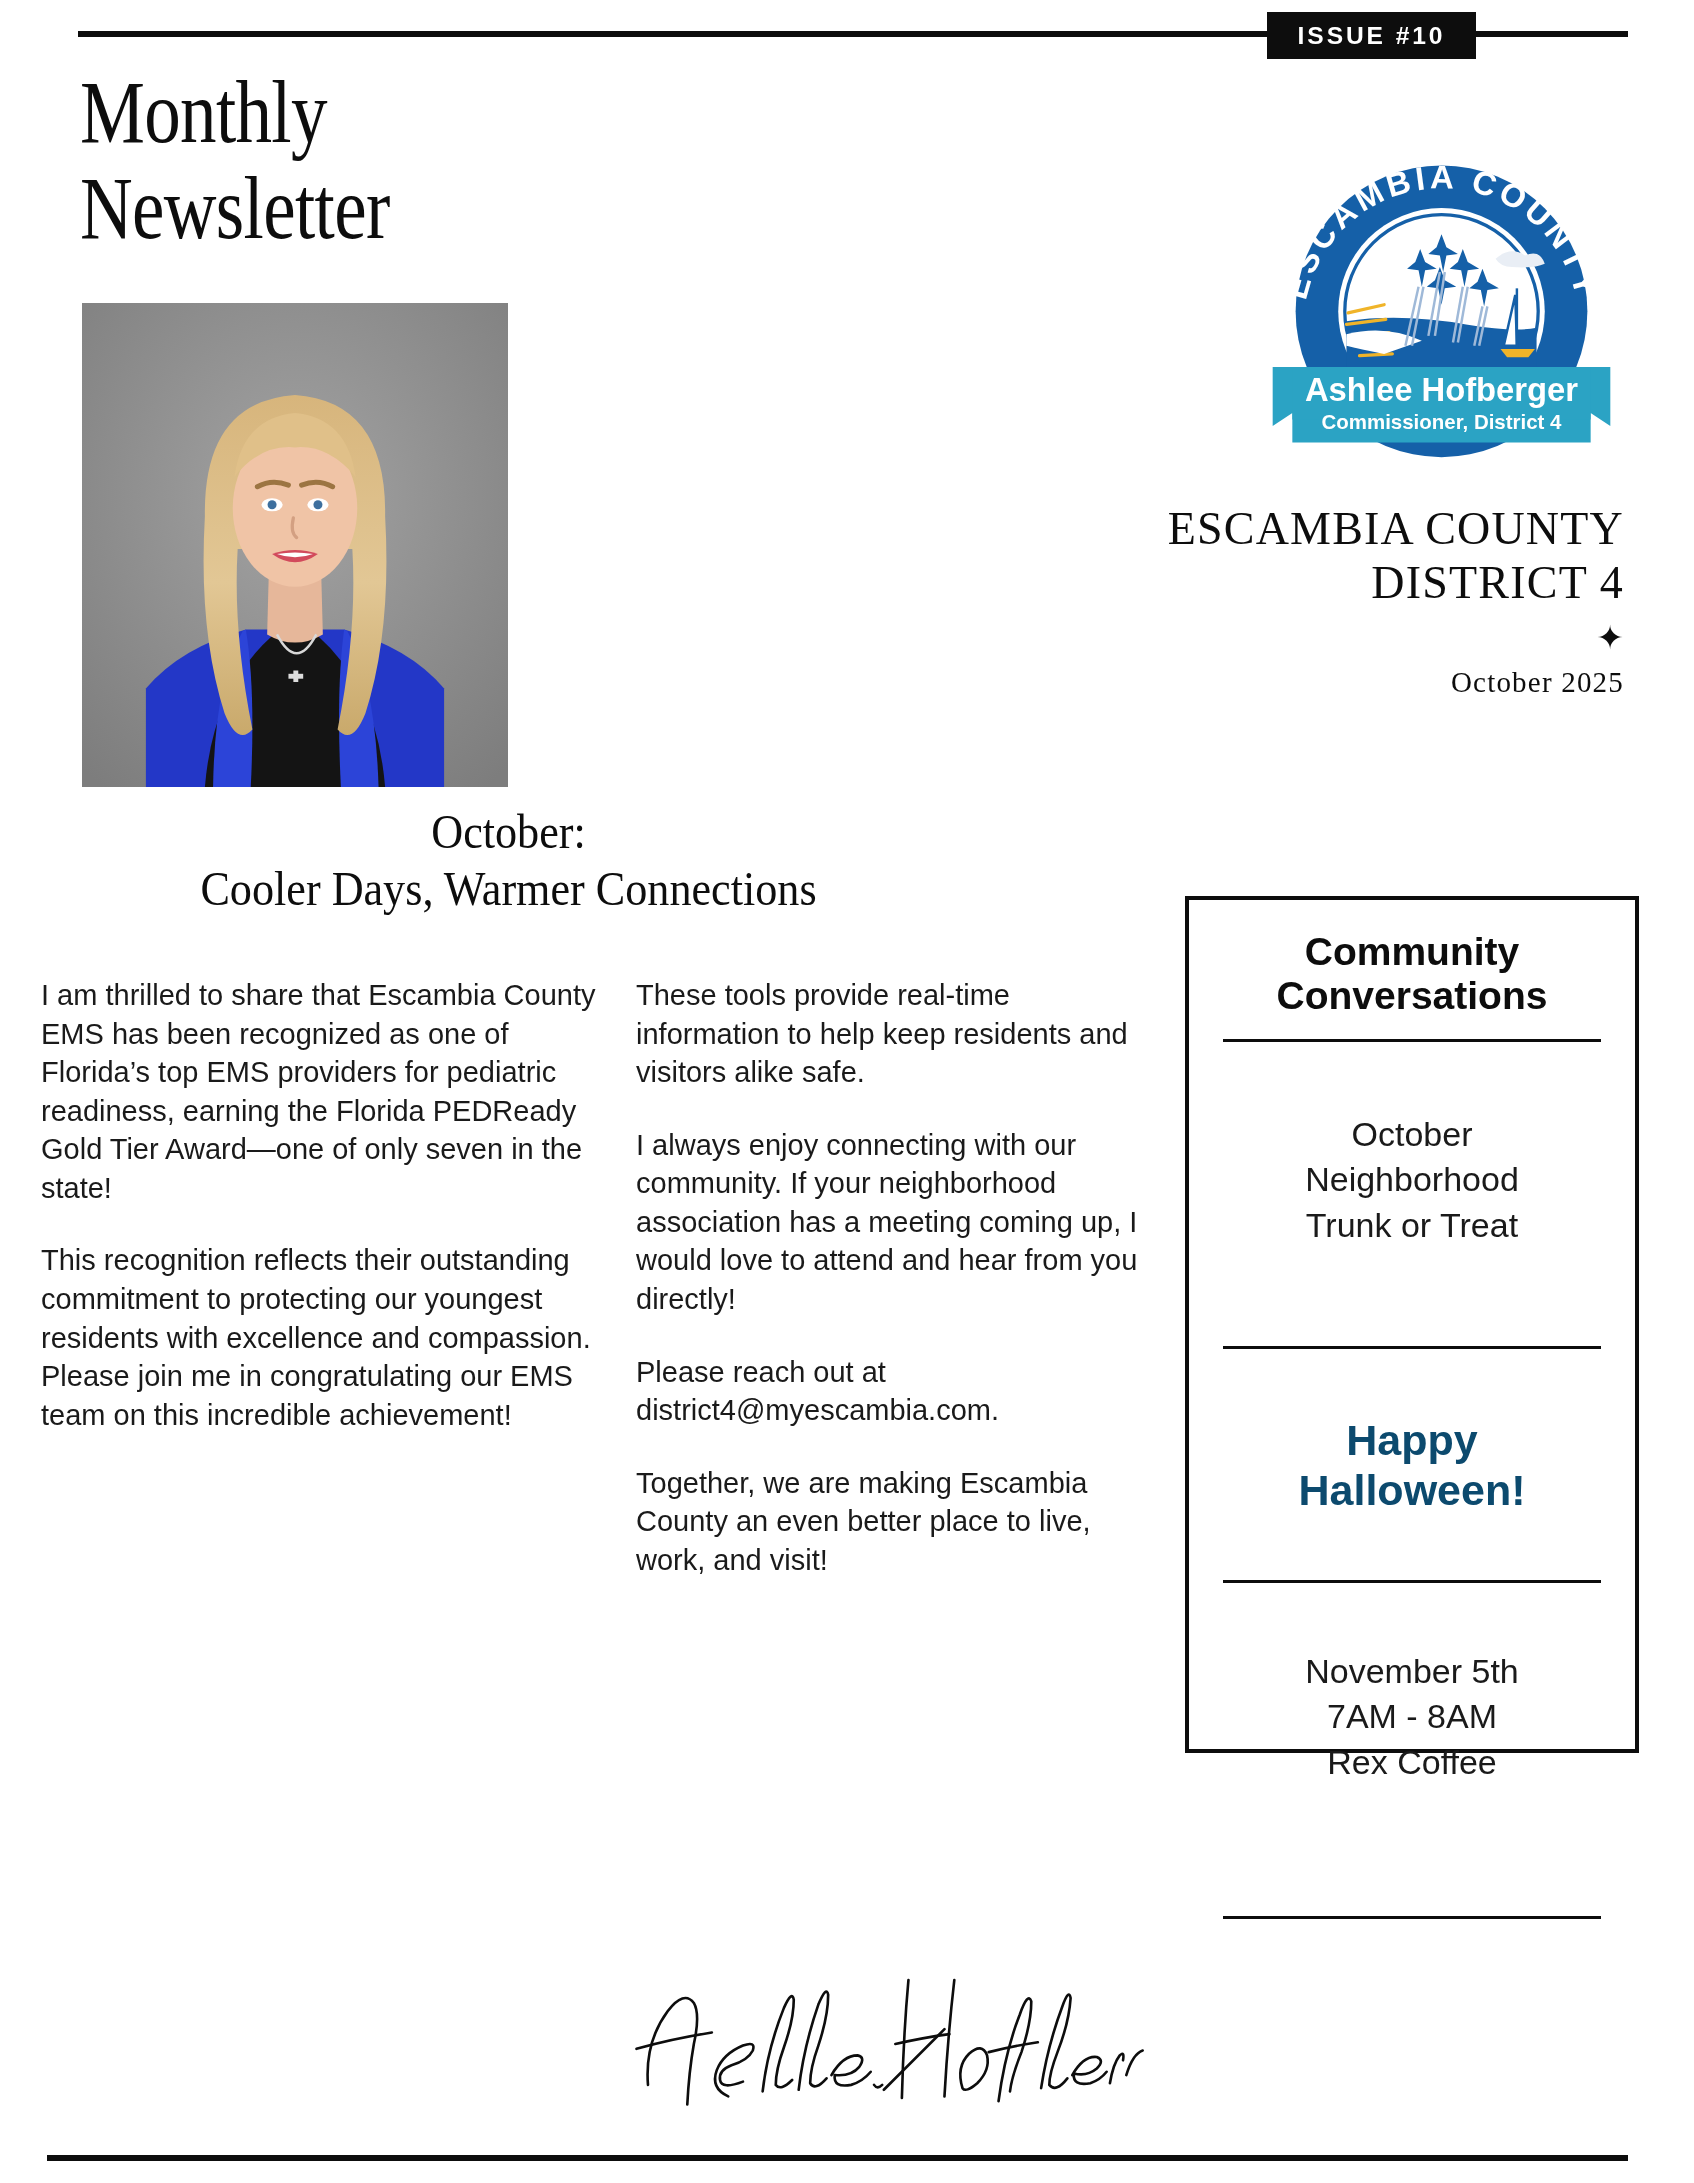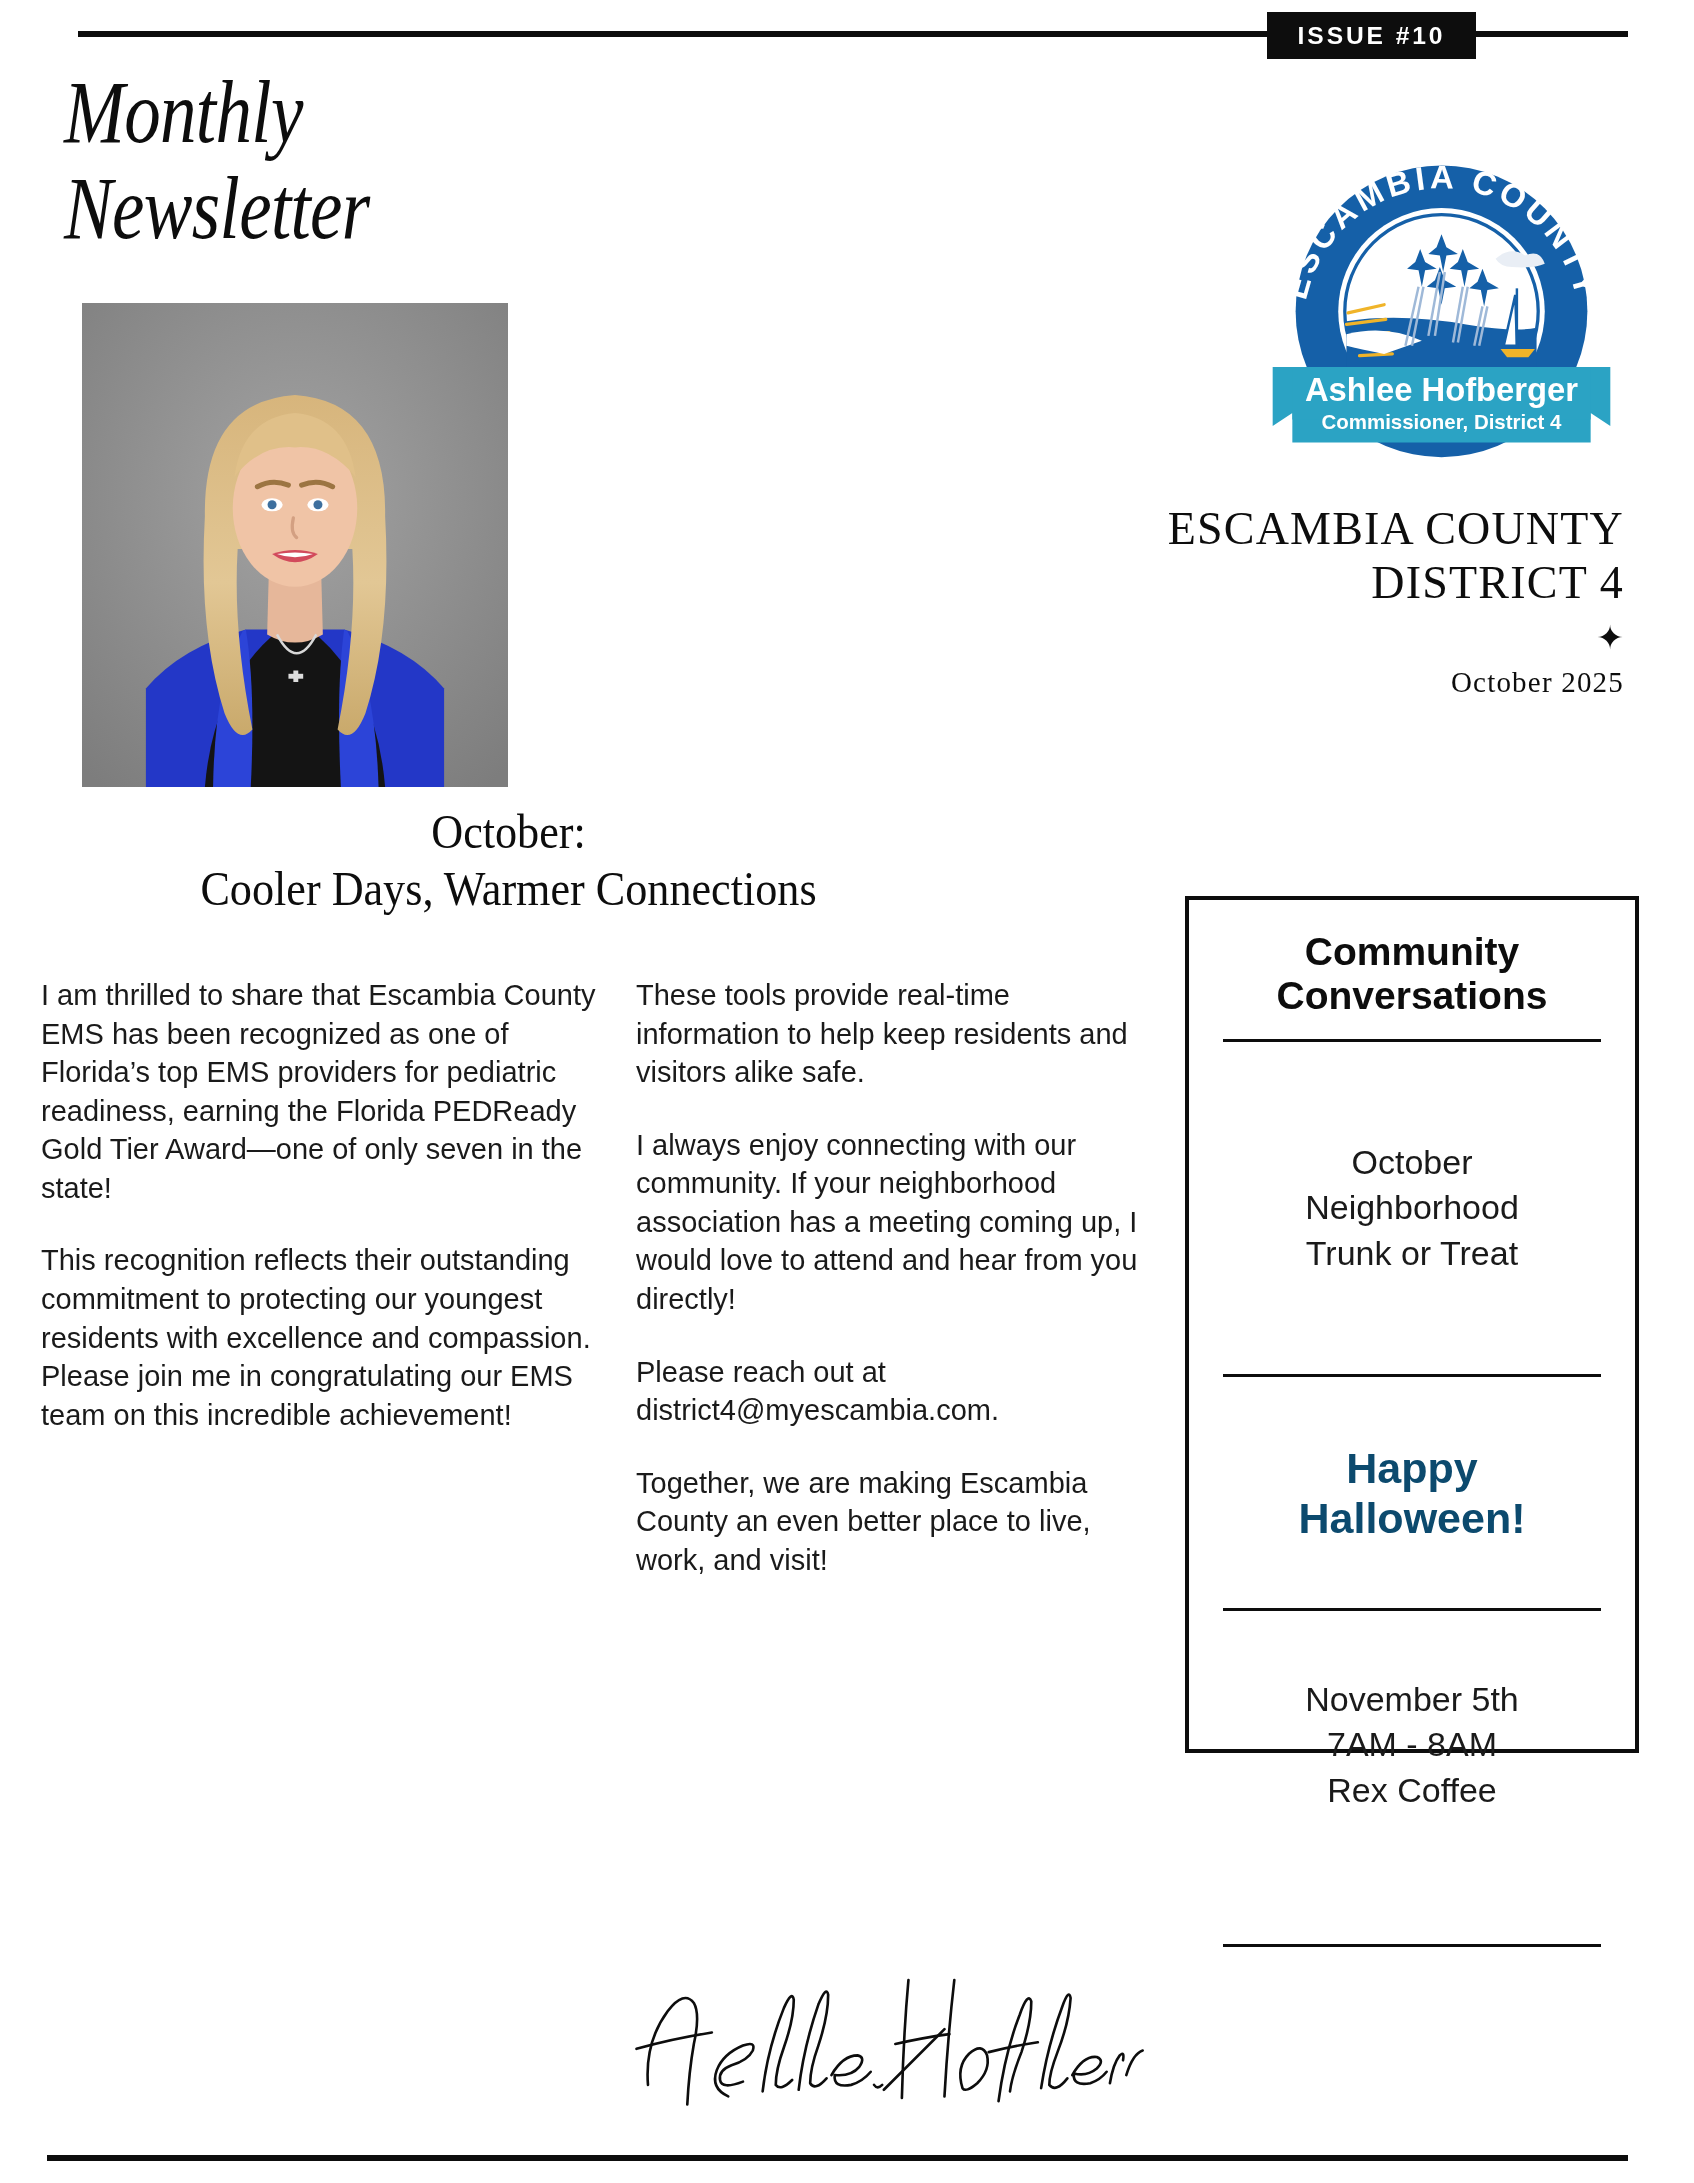--- a/index.html
+++ b/index.html
@@ -41,24 +41,23 @@
     font-size: 24.6px;
     letter-spacing: 2.9px;
     display: flex;
     align-items: center;
     justify-content: center;
   }
 
   
   .masthead {
     position: absolute;
-    left: 64px;
+    left: 80px;
     top: 64px;
     width: 738px;
-    font-style: italic;
   }
   .masthead-line {
     font-family: "Liberation Serif", serif;
     font-size: 89px;
     line-height: 1.08;
     letter-spacing: -0.8px;
     font-weight: 400;
     color: #0d0d0d;
     transform: scaleX(0.82);
     transform-origin: left center;
@@ -378,21 +377,21 @@
     </svg>
   </div>
 
   <div class="events-box">
     <div class="eb-title">
       <span class="sp">Community</span>
       <span class="sp">Conversations</span>
     </div>
     <div class="eb-divider"></div>
 
-    <div class="eb-body" style="margin-top:98px;">
+    <div class="eb-body" style="margin-top:70px;">
       <span class="sp">October</span>
       <span class="sp">Neighborhood</span>
       <span class="sp">Trunk or Treat</span>
     </div>
 
     <div class="eb-divider" style="margin-top:98px;"></div>
 
     <div class="eb-heading" style="margin-top:66px;">
       <span class="sp">Happy</span>
       <span class="sp">Halloween!</span>

